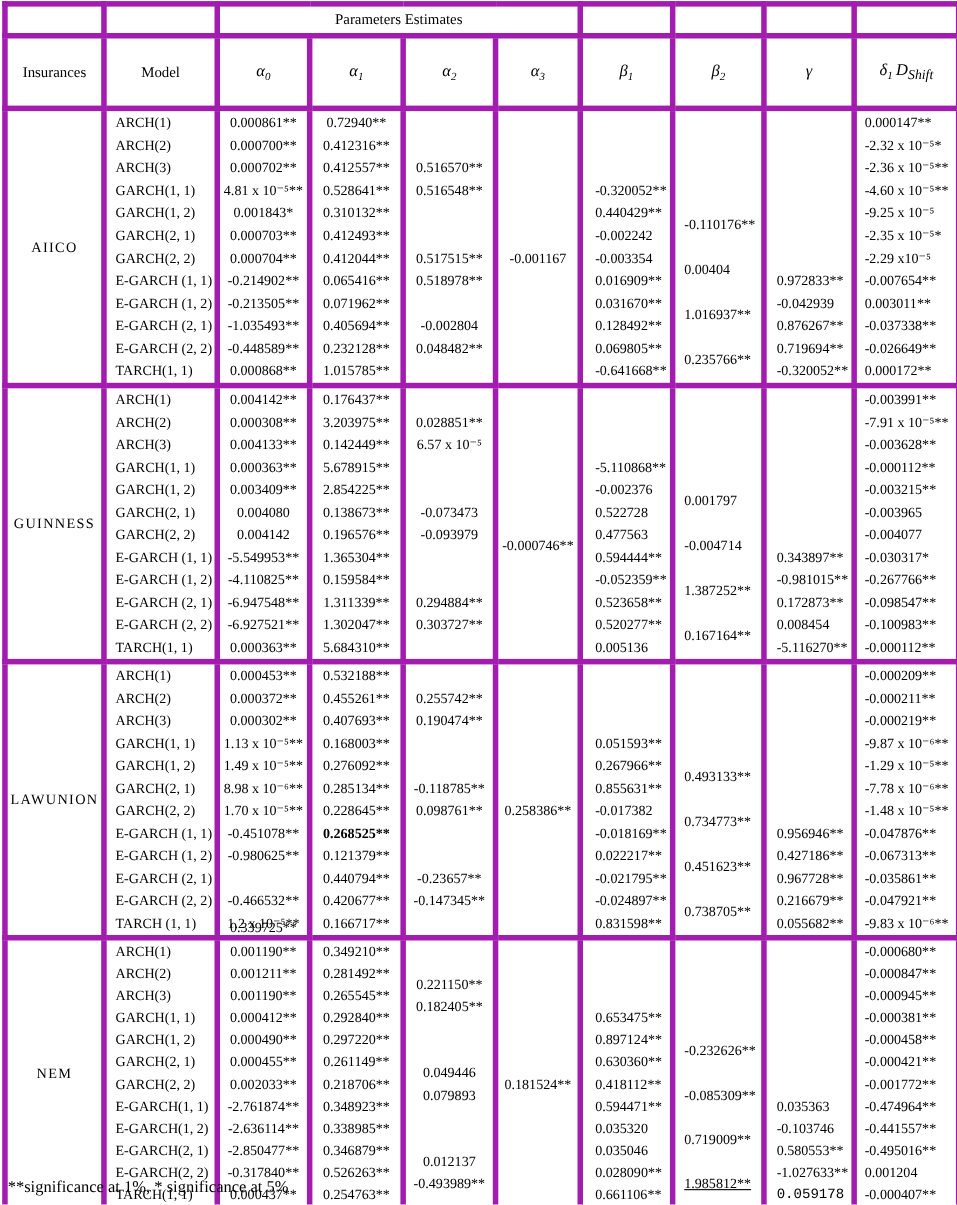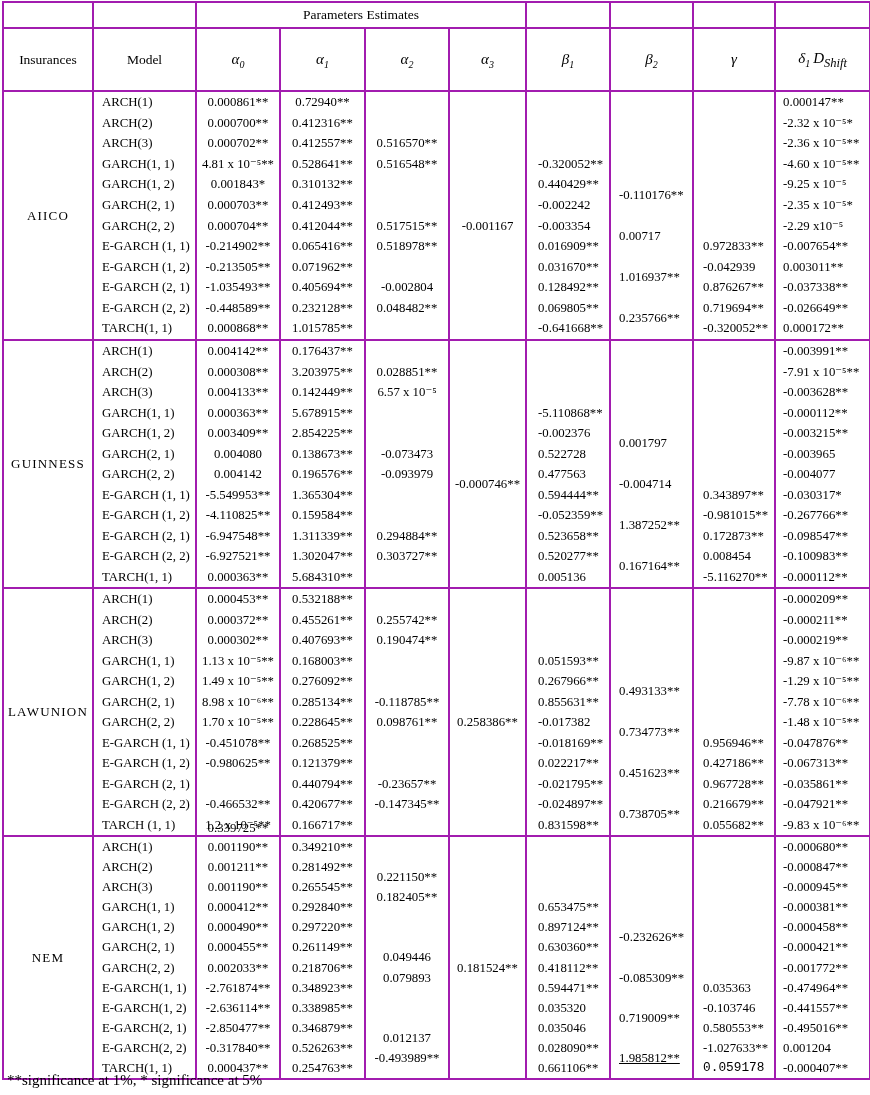--- a/index.html
+++ b/index.html
@@ -4,21 +4,21 @@
 <style>
   html,body { margin:0; padding:0; background:#ffffff; }
   .page {
     position:relative; width:870px; height:1095px; background:#ffffff;
     font-family:"Liberation Serif","DejaVu Serif",serif; color:#000;
   }
   table.params {
     position:absolute; left:2px; top:1px; width:867px;
     border-collapse:collapse; table-layout:fixed;
   }
-  table.params td { border:2px solid #a21caf; padding:0; vertical-align:top; overflow:hidden; }
+  table.params td { border:5px solid #a21caf; padding:0; vertical-align:top; overflow:hidden; }
   tr.top-row td { height:24px; }
   tr.top-row .title-cell { text-align:center; font-size:13.5px; vertical-align:middle; }
   tr.head-row td { height:61px; vertical-align:middle; text-align:center; }
   .plain-head { font-size:13.5px; }
   .gk { font-style:italic; font-size:15px; }
   .gk sub { font-size:10px; font-style:italic; }
   .dsecond { font-style:italic; font-size:15px; margin-left:3px; }
   .ins-cell { display:flex; align-items:center; justify-content:center;
               height:100%; font-size:13px; letter-spacing:1.2px; }
   .cbox { position:relative; width:100%; }
@@ -144,21 +144,21 @@
               <div class="cv left" style="top: 144.083px; height: 20.5833px; line-height: 20.5833px; padding-left: 11px;">0.016909**</div>
               <div class="cv left" style="top: 164.667px; height: 20.5833px; line-height: 20.5833px; padding-left: 11px;">0.031670**</div>
               <div class="cv left" style="top: 185.25px; height: 20.5833px; line-height: 20.5833px; padding-left: 11px;">0.128492**</div>
               <div class="cv left" style="top: 205.833px; height: 20.5833px; line-height: 20.5833px; padding-left: 11px;">0.069805**</div>
               <div class="cv left" style="top: 226.417px; height: 20.5833px; line-height: 20.5833px; padding-left: 11px;">-0.641668**</div>
             </div>
           </td>
           <td>
             <div class="cbox" style="height: 247px;">
               <div class="cv left" style="top: 92.625px; height: 20.5833px; line-height: 20.5833px; padding-left: 8px;">-0.110176**</div>
-              <div class="cv left" style="top: 133.792px; height: 20.5833px; line-height: 20.5833px; padding-left: 8px;">0.00717</div>
+              <div class="cv left" style="top: 133.792px; height: 20.5833px; line-height: 20.5833px; padding-left: 8px;">0.00404</div>
               <div class="cv left" style="top: 174.958px; height: 20.5833px; line-height: 20.5833px; padding-left: 8px;">1.016937**</div>
               <div class="cv left" style="top: 216.125px; height: 20.5833px; line-height: 20.5833px; padding-left: 8px;">0.235766**</div>
             </div>
           </td>
           <td>
             <div class="cbox" style="height: 247px;">
               <div class="cv left" style="top: 144.083px; height: 20.5833px; line-height: 20.5833px; padding-left: 9px;">0.972833**</div>
               <div class="cv left" style="top: 164.667px; height: 20.5833px; line-height: 20.5833px; padding-left: 9px;">-0.042939</div>
               <div class="cv left" style="top: 185.25px; height: 20.5833px; line-height: 20.5833px; padding-left: 9px;">0.876267**</div>
               <div class="cv left" style="top: 205.833px; height: 20.5833px; line-height: 20.5833px; padding-left: 9px;">0.719694**</div>
@@ -334,21 +334,21 @@
           </td>
           <td>
             <div class="cbox" style="height: 246px;">
               <div class="cv center" style="top: 0px; height: 20.5px; line-height: 20.5px;">0.532188**</div>
               <div class="cv center" style="top: 20.5px; height: 20.5px; line-height: 20.5px;">0.455261**</div>
               <div class="cv center" style="top: 41px; height: 20.5px; line-height: 20.5px;">0.407693**</div>
               <div class="cv center" style="top: 61.5px; height: 20.5px; line-height: 20.5px;">0.168003**</div>
               <div class="cv center" style="top: 82px; height: 20.5px; line-height: 20.5px;">0.276092**</div>
               <div class="cv center" style="top: 102.5px; height: 20.5px; line-height: 20.5px;">0.285134**</div>
               <div class="cv center" style="top: 123px; height: 20.5px; line-height: 20.5px;">0.228645**</div>
-              <div class="cv center" style="top: 143.5px; height: 20.5px; line-height: 20.5px;">0.268525**</div>
+              <div class="cv center" style="top: 143.5px; height: 20.5px; line-height: 20.5px; font-weight: bold;">0.268525**</div>
               <div class="cv center" style="top: 164px; height: 20.5px; line-height: 20.5px;">0.121379**</div>
               <div class="cv center" style="top: 184.5px; height: 20.5px; line-height: 20.5px;">0.440794**</div>
               <div class="cv center" style="top: 205px; height: 20.5px; line-height: 20.5px;">0.420677**</div>
               <div class="cv center" style="top: 225.5px; height: 20.5px; line-height: 20.5px;">0.166717**</div>
             </div>
           </td>
           <td>
             <div class="cbox" style="height: 246px;">
               <div class="cv center" style="top: 20.5px; height: 20.5px; line-height: 20.5px;">0.255742**</div>
               <div class="cv center" style="top: 41px; height: 20.5px; line-height: 20.5px;">0.190474**</div>

